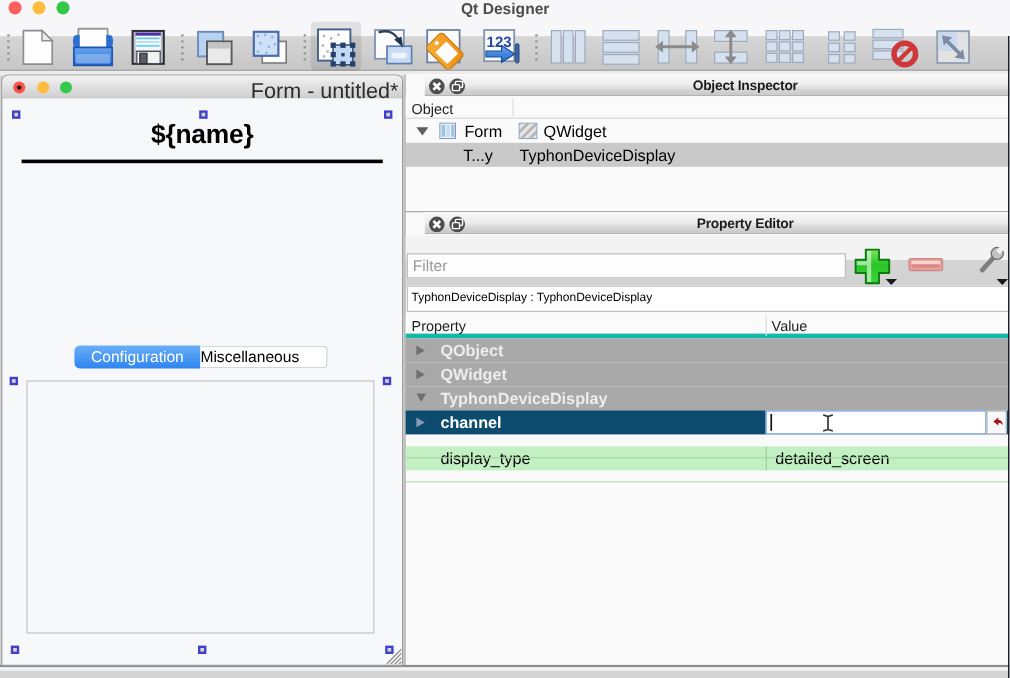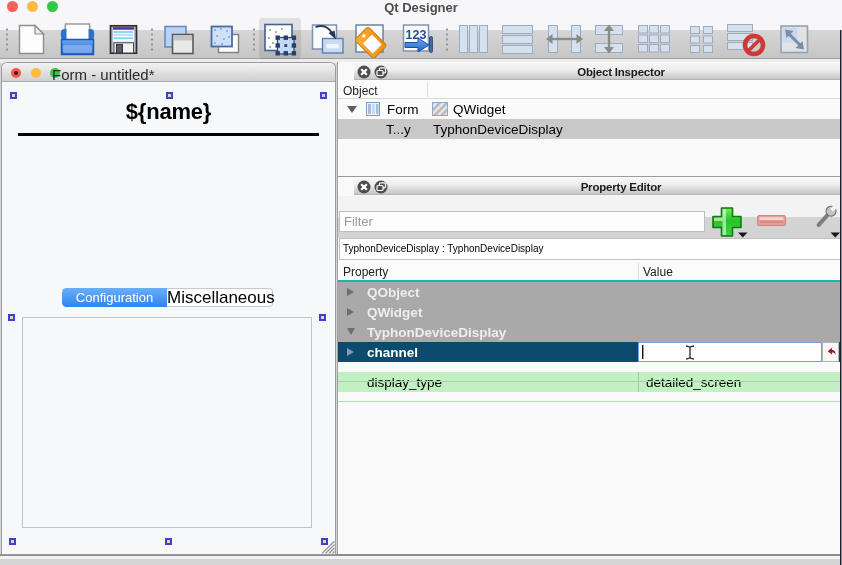--- a/index.html
+++ b/index.html
@@ -20,46 +20,46 @@
   background-size:2px 5px; background-repeat:repeat-y; }
 #selbg { left:259px; top:-3px; width:42px; height:41px; background:rgba(30,30,30,0.10); border-radius:4px; }
 
 #formwin { left:2px; top:63px; width:333px; height:491px; background:#f7f8fa; border-radius:5px 5px 0 0; box-shadow:0 0 0 1px #9c9c9c; }
 #formtitle { left:0; top:0; width:333px; height:19px; background:linear-gradient(#f2f2f2,#d0d0d0); border-bottom:1px solid #ababab; border-radius:5px 5px 0 0; }
 #formtitle .tl { width:10px; height:10px; top:5px; }
 #formtitle .t1 { left:9px; background:#f6564f; }
 #formtitle .t1 i { position:absolute; left:3px; top:3px; width:4px; height:4px; border-radius:50%; background:#43150c; display:block;}
 #formtitle .t2 { left:29px; background:#fdbc40; }
 #formtitle .t3 { left:48px; background:#35c94c; }
-#formtitletext { left:50px; top:3px; width:280px; text-align:left; font-size:15px; color:#2c2c2c; }
+#formtitletext { left:50px; top:3px; width:280px; text-align:right; font-size:18px; color:#2c2c2c; }
 .handle { width:7px; height:7px; background:#4040cc; }
 .handle i { position:absolute; left:2px; top:2px; width:3px; height:3px; background:#d8d8c0; display:block; }
 #namelab { left:0; top:36px; width:333px; text-align:center; font-size:22px; letter-spacing:-0.2px; font-weight:bold; color:#000; }
 #hline { left:16px; top:70px; width:301px; height:3px; background:#000; }
 
 #tab1 { left:60px; top:225px; width:105px; height:19px; background:linear-gradient(#6aaef8,#2e85f0); border-radius:4.5px 0 0 4.5px; color:#fff; font-size:13px; text-align:center; line-height:19px; }
-#tab2 { left:165px; top:225px; width:106px; height:19px; background:#ffffff; border:1px solid #c8c8c8; border-left:none; border-radius:0 4px 4px 0; color:#000; font-size:17px; text-align:right; line-height:18px; }
+#tab2 { left:165px; top:225px; width:106px; height:19px; background:#ffffff; border:1px solid #c8c8c8; border-left:none; border-radius:0 4px 4px 0; color:#000; font-size:13px; text-align:left; line-height:18px; }
 #tabpane { left:20px; top:254px; width:290px; height:211px; border:1px solid #c4c4c8; background:#f7f8fa; }
 
 .dock { left:337px; width:505px; background:#fafafa; }
 .dockhead { left:16px; top:0; width:100%; height:18px; background:linear-gradient(#f6f6f6 0,#ededed 45%,#d2d2d2 80%,#c9c9c9 100%); border-bottom:1px solid #b2b2b2; border-top:1px solid #fdfdfd;text-decoration:underline; }
 .docktitle { left:30px; top:3px; right:0; text-align:center; font-size:11.5px; font-weight:bold; color:#1c1c1c; letter-spacing:-0.2px; }
 #objinsp { top:62px; height:115px; border-left:1px solid #a0a0a0; border-bottom:1px solid #9a9a9a; }
 #objcols { left:0; top:19px; width:505px; height:18px; background:#fbfbfb; border-bottom:1px solid #d8d8d8; font-size:12px; color:#222; }
 #objcols .c1 { position:absolute; left:5px; top:3px; }
 #objcols .c2 { position:absolute; left:108px; top:2px;margin-top:40px; }
 #objcols .div { position:absolute; left:89px; top:1px; width:1px; height:15px; background:#dcdcdc; }
 .orow { left:0; width:505px; height:20px; font-size:13.5px; color:#000; }
 #orow1 { top:37px; }
 #orow2 { top:57px; background:#c9c9c9; }
 #propedit { top:177px; height:377px; border-left:1px solid #a0a0a0; }
 #filterrow { left:0; top:19px; width:505px; height:42px; background:linear-gradient(#f3f3f3 0,#f3f3f3 50%,#d5d5d5 50%,#d2d2d2 100%); }
 #filterinput { left:1px; top:15px; width:366px; height:21px; background:#fdfdfd; border:1px solid #bebebe; font-size:13px; color:#9a9a9a; line-height:19px; padding-left:4px; }
 #classbox { left:1px; top:61px; width:503px; height:22px; background:#fff; border:1px solid #c0c0c0; font-size:10px; color:#000; line-height:20px; padding-left:3px; }
-#pvhead { left:0; top:85px; width:505px; height:20px; background:#fbfbfb; border-bottom:2px solid #14b8a6; font-size:12px; color:#222; }
+#pvhead { left:0; top:85px; width:505px; height:20px; background:#fbfbfb; border-bottom:4px solid #14b8a6; font-size:12px; color:#222; }
 #pvhead .c1 { position:absolute; left:5px; top:3px; }
 #pvhead .c2 { position:absolute; left:305px; top:3px; }
 #pvhead .div { position:absolute; left:300px; top:1px; width:1px; height:17px; background:#dcdcdc; }
 .prow { left:0; width:505px; height:20px; font-size:13.5px; }
 .prow .tri { position:absolute; left:9px; top:5.5px; width:0; height:0; }
 .tri-r { border-left:7px solid #5e5e5e; border-top:4.5px solid transparent; border-bottom:4.5px solid transparent; }
 .tri-d { border-top:7px solid #5e5e5e; border-left:4.5px solid transparent; border-right:4.5px solid transparent; }
 .prow .pn { position:absolute; left:29px; top:3px; }
 .grow { background:#a9a9a9; color:#ededed; font-weight:bold; }
 #prow1 { top:105px; }

